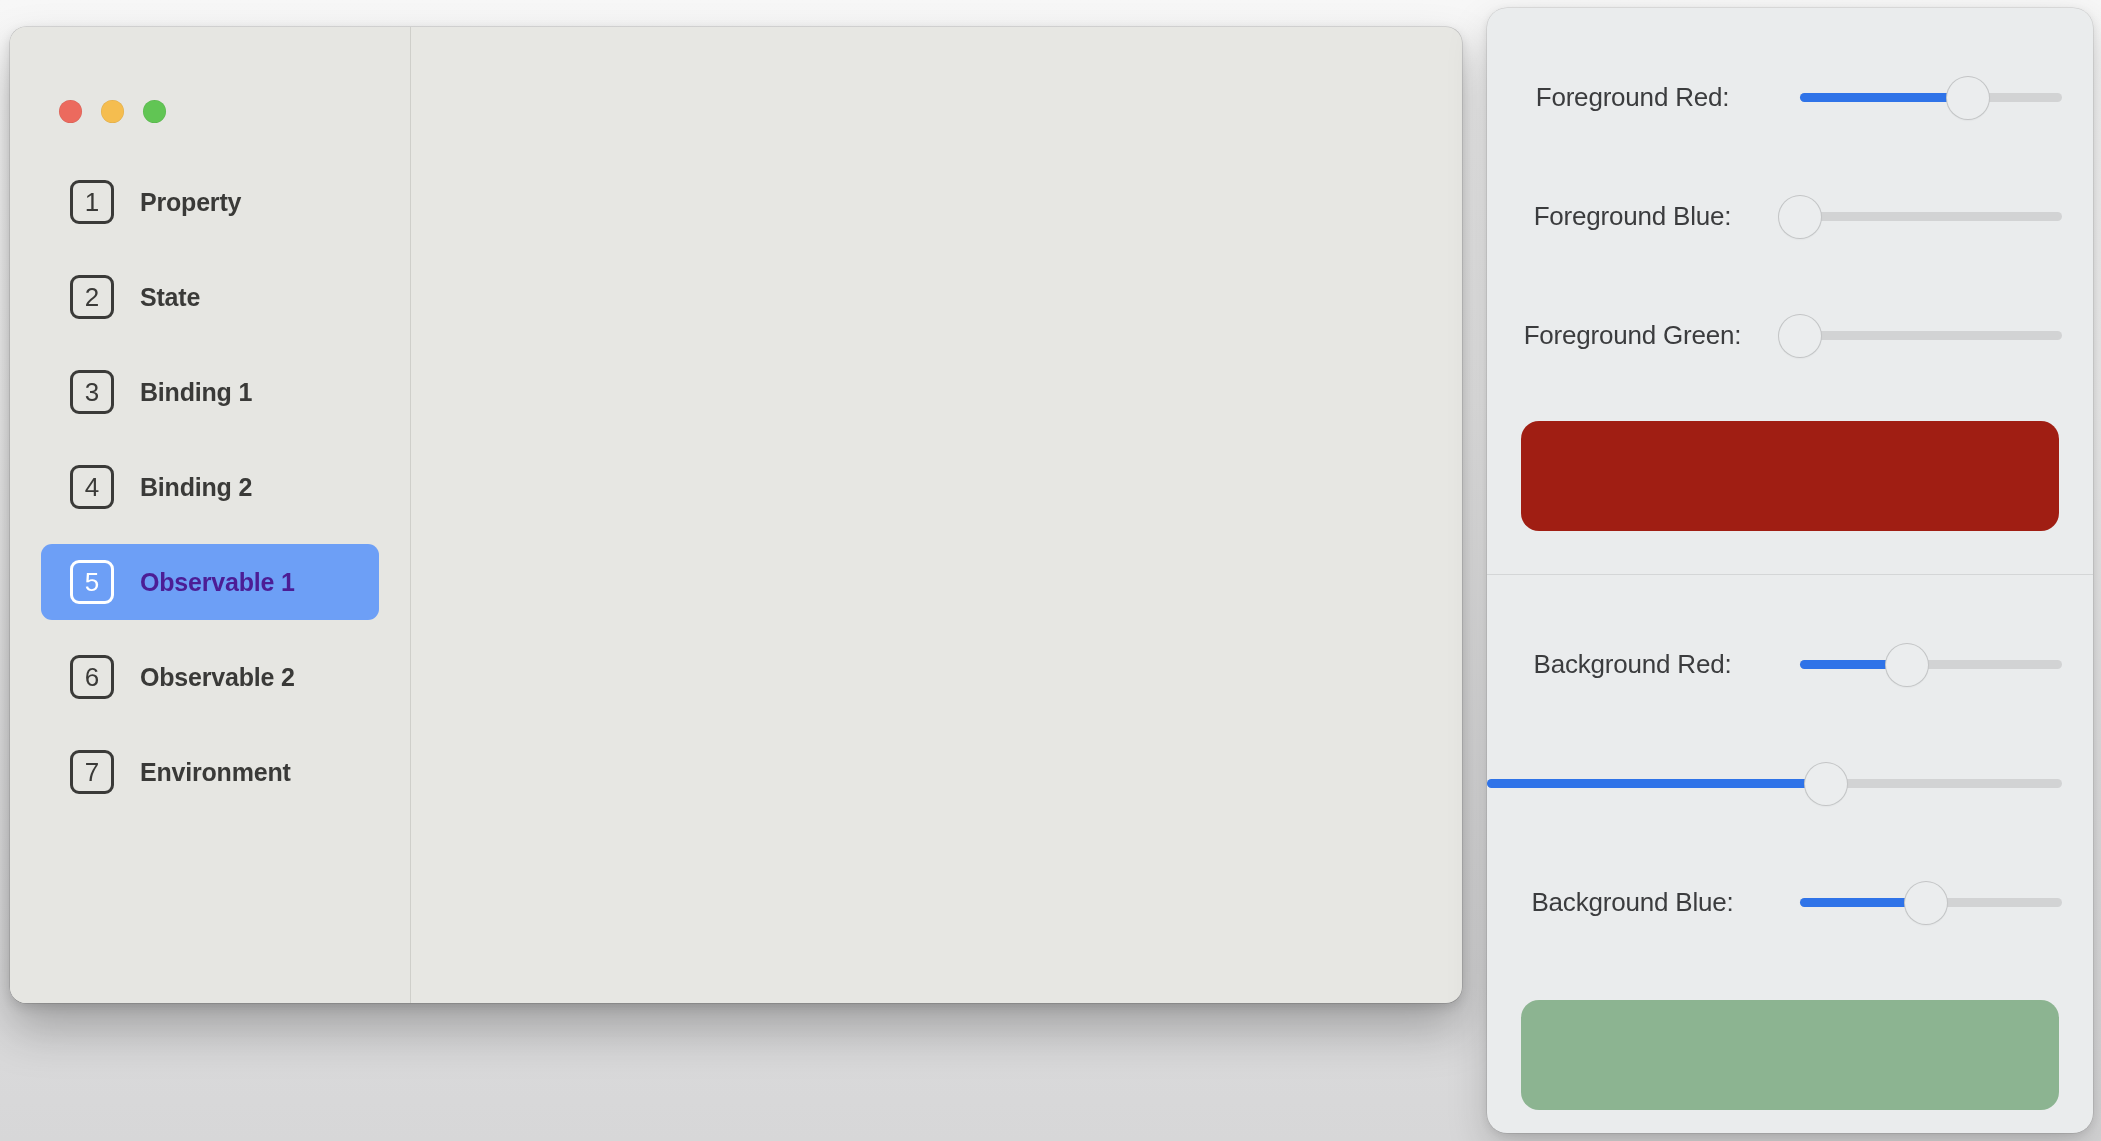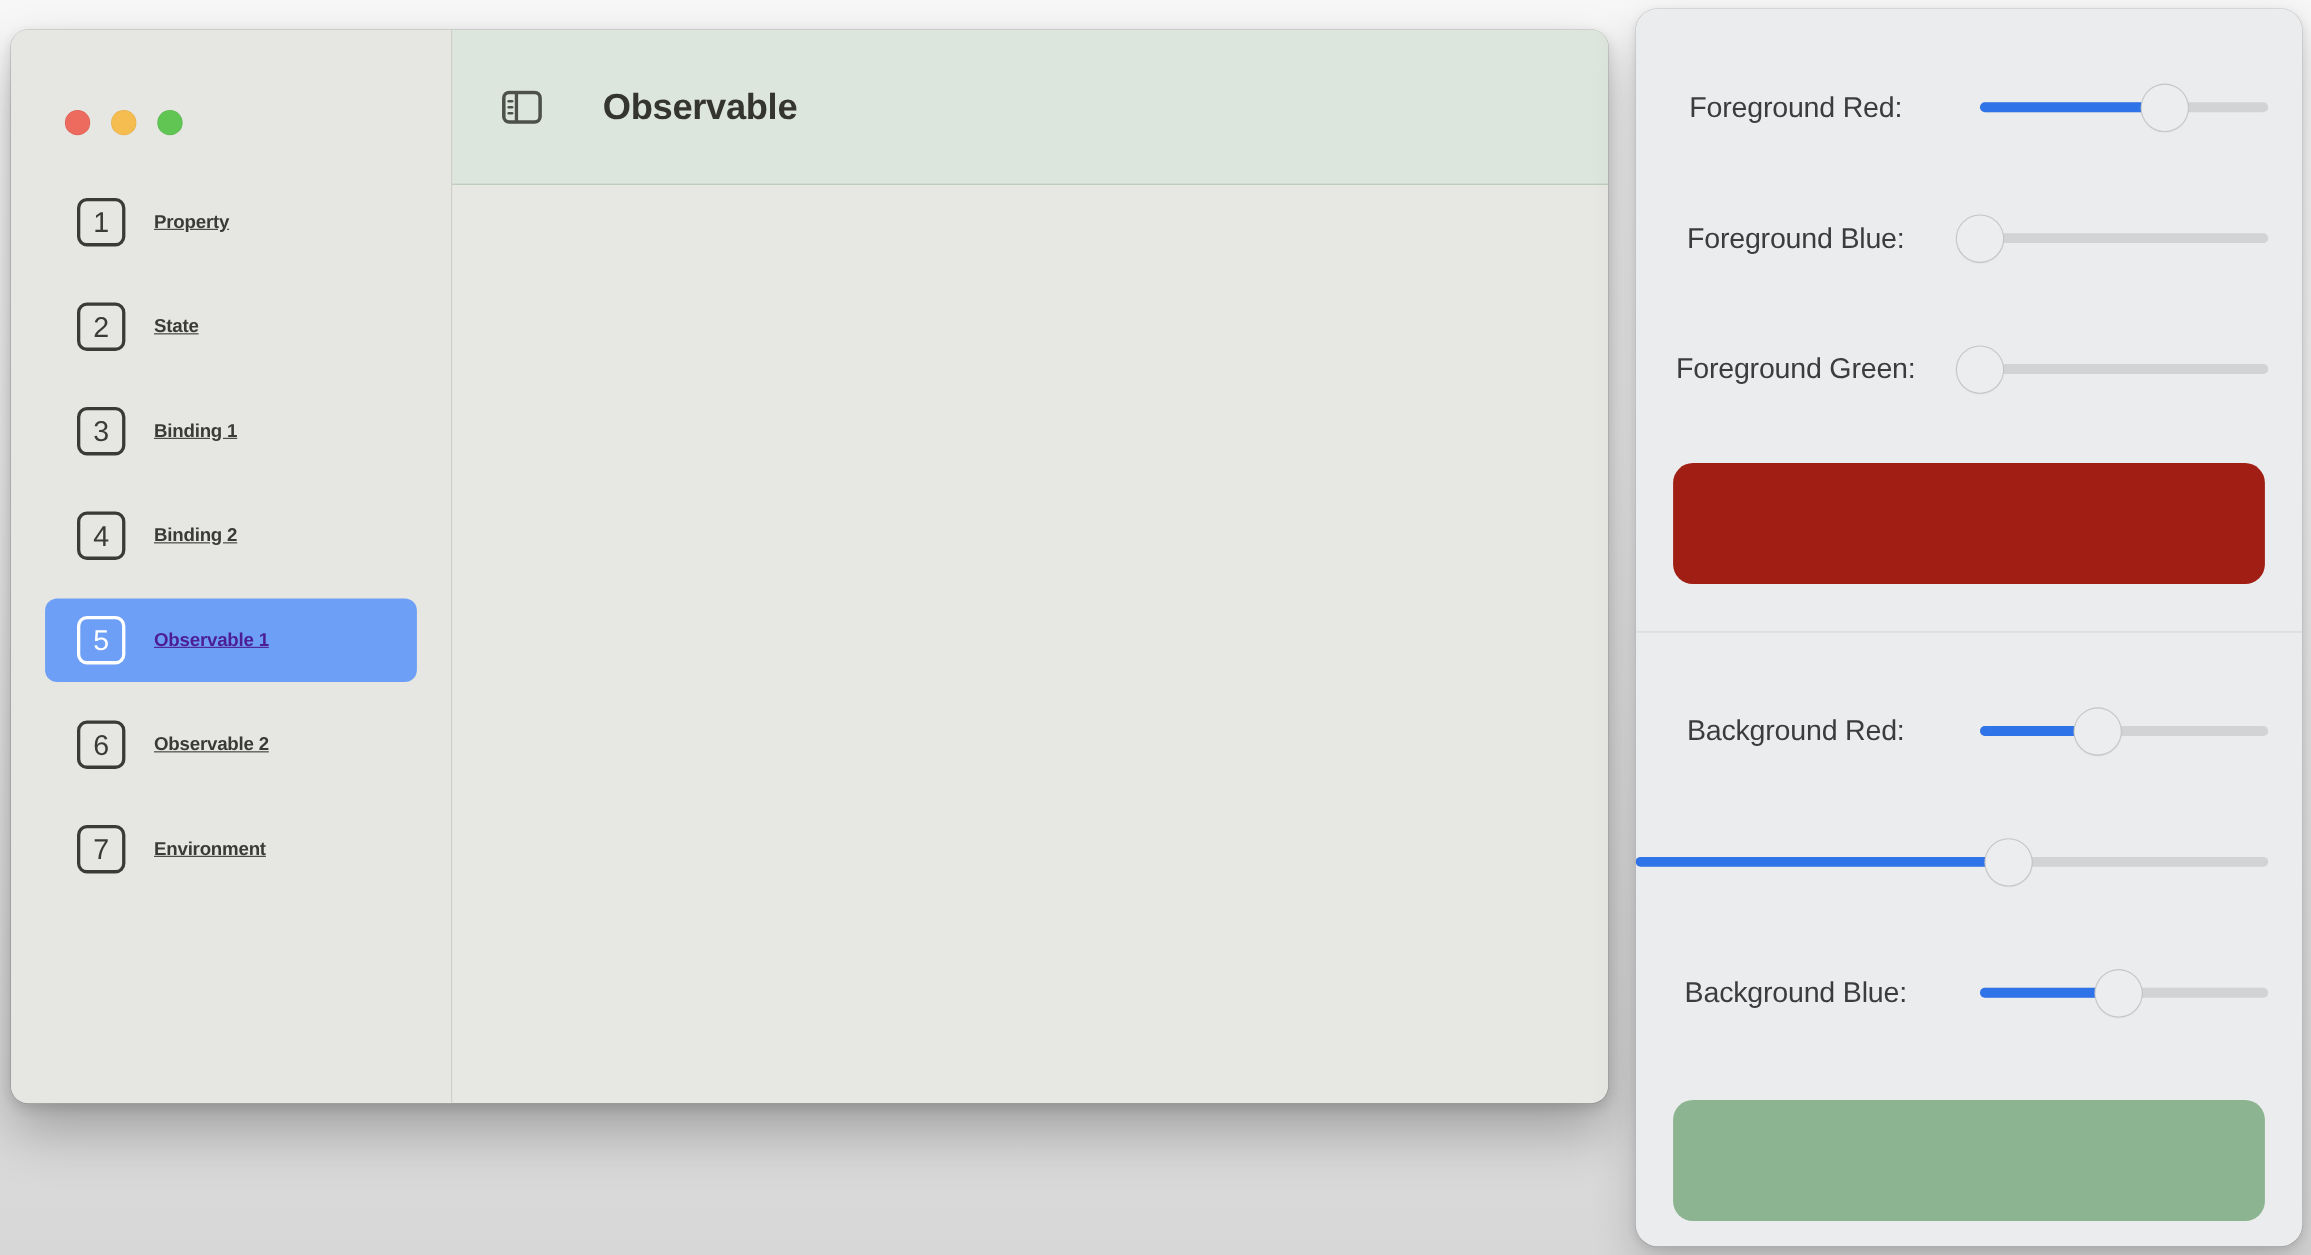--- a/index.html
+++ b/index.html
@@ -90,26 +90,25 @@
     font-weight: 400;
     color: #3a3a38;
     flex: 0 0 44px;
     line-height: 1;
   }
   .nav-item.selected .nav-num {
     border-color: #ffffff;
     color: #ffffff;
   }
   .nav-label {
-    font-size: 17px;
+    font-size: 25px;
     font-weight: bold;
     color: #3a3a38;
     letter-spacing: -0.2px;
     white-space: nowrap;
-    text-decoration: underline;
   }
   .nav-item.selected .nav-label { color: #4c1d95; }
 
   
   .content {
     flex: 1 1 auto;
     display: flex;
     flex-direction: column;
     min-width: 0;
   }
@@ -313,32 +312,20 @@
       <div class="nav-item">
         <span class="nav-num">7</span>
         <span class="nav-label">Environment</span>
       </div>
 
     </div>
   </div>
 
   <div class="content">
 
-    <div class="titlebar">
-      <span>
-        <svg class="sidebar-toggle-icon" viewBox="0 0 37 31" fill="none">
-          <rect x="2" y="2" width="33" height="27" rx="5" ry="5" stroke="#4c514a" stroke-width="3.2"></rect>
-          <line x1="13.5" y1="2.5" x2="13.5" y2="28.5" stroke="#4c514a" stroke-width="3"></line>
-          <line x1="6.5" y1="10" x2="9.5" y2="10" stroke="#4c514a" stroke-width="2.4" stroke-linecap="round"></line>
-          <line x1="6.5" y1="15.5" x2="9.5" y2="15.5" stroke="#4c514a" stroke-width="2.4" stroke-linecap="round"></line>
-          <line x1="6.5" y1="21" x2="9.5" y2="21" stroke="#4c514a" stroke-width="2.4" stroke-linecap="round"></line>
-        </svg>
-      </span>
-      <span class="content-title">Observable</span>
-    </div>
 
 
   </div>
 </div>
 
 <div class="inspector">
 
   <div class="inspector-section section-foreground">
 
     <div class="slider-row">

